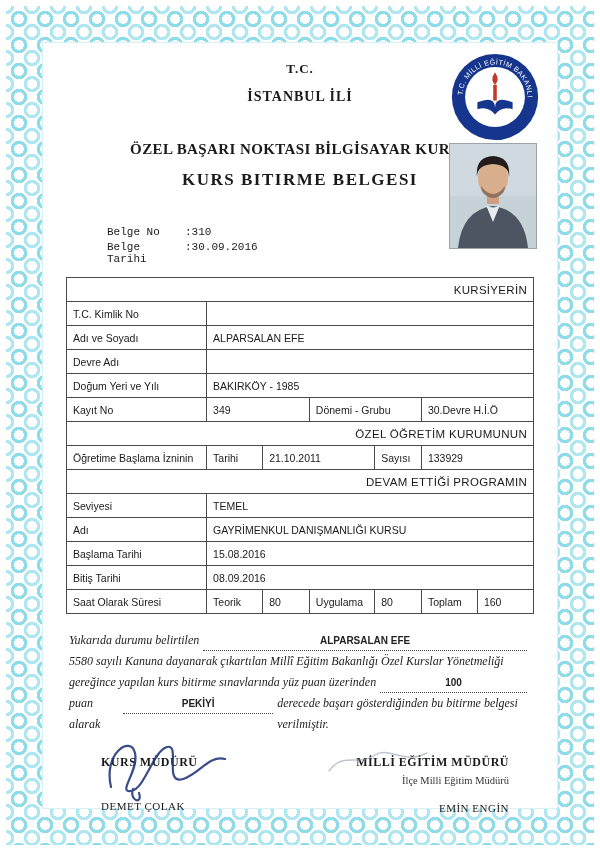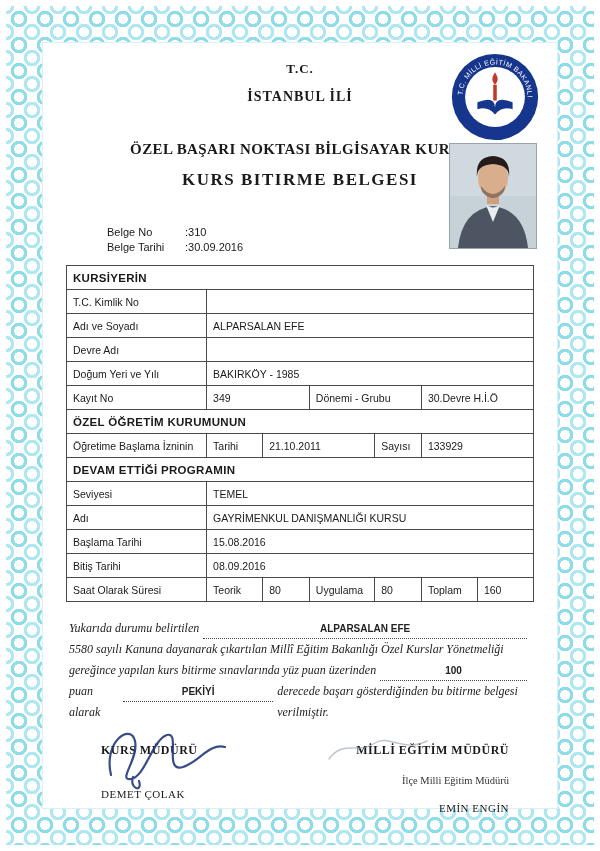--- a/index.html
+++ b/index.html
@@ -22,43 +22,43 @@
     padding:14px 18px 0 18px;box-sizing:border-box;
   }
   .center{text-align:center;}
   .tc{font-size:13px;font-weight:bold;letter-spacing:1px;margin-top:4px;}
   .province{font-size:14px;font-weight:bold;letter-spacing:1px;margin-top:12px;}
   .school{font-size:15px;font-weight:bold;margin-top:36px;letter-spacing:.4px;}
   .cert-title{font-size:17px;font-weight:bold;margin-top:12px;letter-spacing:1.5px;}
   .emblem{position:absolute;top:10px;right:18px;width:88px;height:88px;}
   .photo{position:absolute;top:100px;right:20px;width:86px;height:104px;border:1px solid #9aa4ab;}
   .meta{margin-top:36px;margin-left:46px;font-family:"Liberation Sans",sans-serif;font-size:11px;}
-  .meta-row{display:flex;margin-bottom:3px;}
+  .meta-row{display:flex;margin-bottom:3px;font-family:Liberation Mono, monospace;}
   .meta-label{width:78px;}
   table.cert{
     width:calc(100% - 10px);margin:12px auto 0 auto;border-collapse:collapse;
     font-family:"Liberation Sans",sans-serif;font-size:10.5px;
   }
   table.cert td{border:1px solid #4a4a4a;padding:5px 6px;height:13px;}
-  td.sec{font-weight:bold;font-size:11.5px;text-align:left;letter-spacing:.3px;}
+  td.sec{font-weight:normal;font-size:11.5px;text-align:right;letter-spacing:.3px;}
   .statement{
     margin:16px 8px 0 8px;font-style:italic;font-size:12px;line-height:1.75;color:#222;
   }
   .st-line{display:flex;align-items:baseline;}
   .leader{
     flex:1;border-bottom:1px dotted #444;text-align:center;
     font-family:"Liberation Sans",sans-serif;font-style:normal;font-size:10px;font-weight:bold;
     margin:0 4px;min-width:40px;
   }
   .leader.fixed{flex:0 0 150px;}
   .sigs{display:flex;justify-content:space-between;margin:20px 30px 0 40px;}
   .sig-left{position:relative;width:180px;}
   .sig-right{text-align:right;width:220px;position:relative;}
   .sig-title{font-size:12px;font-weight:bold;letter-spacing:.5px;}
-  .sig-sub{font-size:10.5px;color:#333;margin-top:17px;font-family:Liberation Serif, serif;}
+  .sig-sub{font-size:10.5px;color:#333;margin-top:5px;font-family:Liberation Serif, serif;}
   .sig-name{font-size:11px;margin-top:16px;letter-spacing:.5px;}
   .sig-svg{position:absolute;left:-8px;top:-30px;pointer-events:none;}
   .sig-svg2{position:absolute;left:30px;top:-14px;pointer-events:none;opacity:.55;}
 </style>
 </head>
 <body>
 
 <div class="ornament"></div>
 
 <div class="paper">

